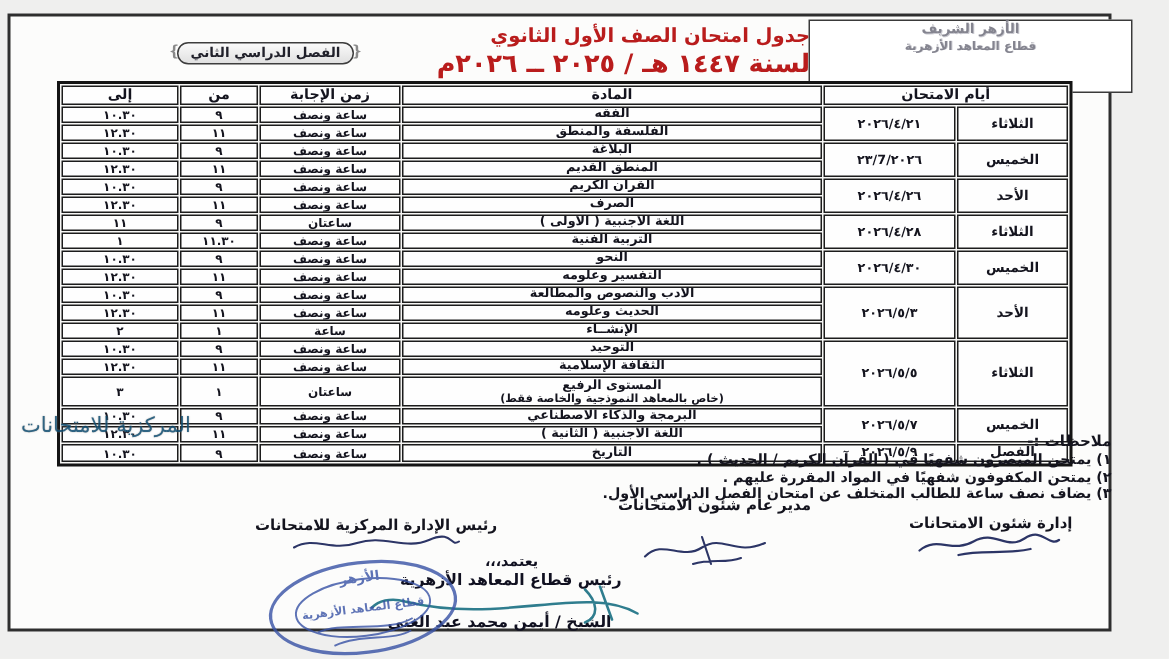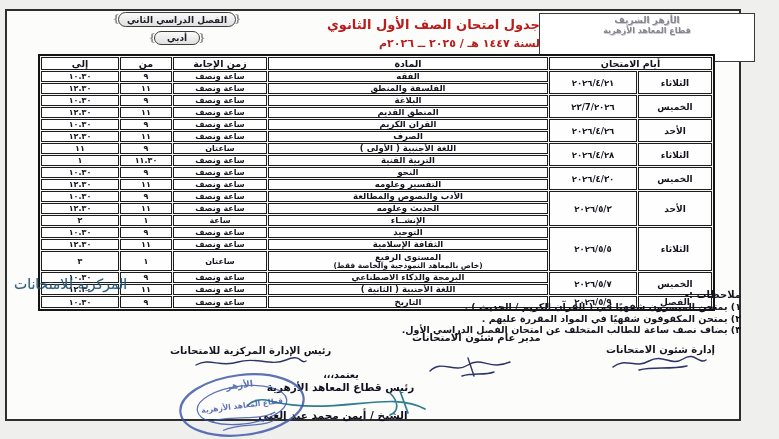--- a/index.html
+++ b/index.html
@@ -24,25 +24,25 @@
   }
   .letterhead .lh1{font-size:9px;line-height:11px;letter-spacing:1px;}
   .letterhead .lh2{font-size:8px;line-height:10px;}
   .letterhead .lh3{font-size:8px;line-height:10px;letter-spacing:.5px;}
 
   .title{
     position:absolute;left:240px;top:17px;width:300px;
     color:#b91c1c;font-weight:bold;direction:rtl;
   }
   .title .t1{font-size:13px;line-height:15px;}
-  .title .t2{font-size:11px;line-height:13px;margin-top:5px;letter-spacing:.5px;}
+  .title .t2{font-size:17px;line-height:13px;margin-top:5px;letter-spacing:.5px;}
 
   .badges{position:absolute;left:116px;top:12px;width:122px;text-align:center;direction:rtl;}
   .badge{
-    display:block;margin:0 auto;border:1.3px solid #3d3d3d;border-radius:9px;
+    display:block;margin:16px auto;border:1.3px solid #3d3d3d;border-radius:9px;
     background:linear-gradient(180deg,#fafafa,#e0e0e0);
     font-size:9px;font-weight:bold;color:#20202a;padding:2px 8px 1px;
     white-space:nowrap;width:max-content;position:relative;
   }
   .badge::before{content:"❴";position:absolute;right:-7px;top:0;color:#8a8a8a;font-size:10px;}
   .badge::after{content:"❵";position:absolute;left:-7px;top:0;color:#8a8a8a;font-size:10px;}
   .badge.small{margin-top:4px;padding:1px 12px 1px;font-size:9px;}
 
   
   table.exam{

